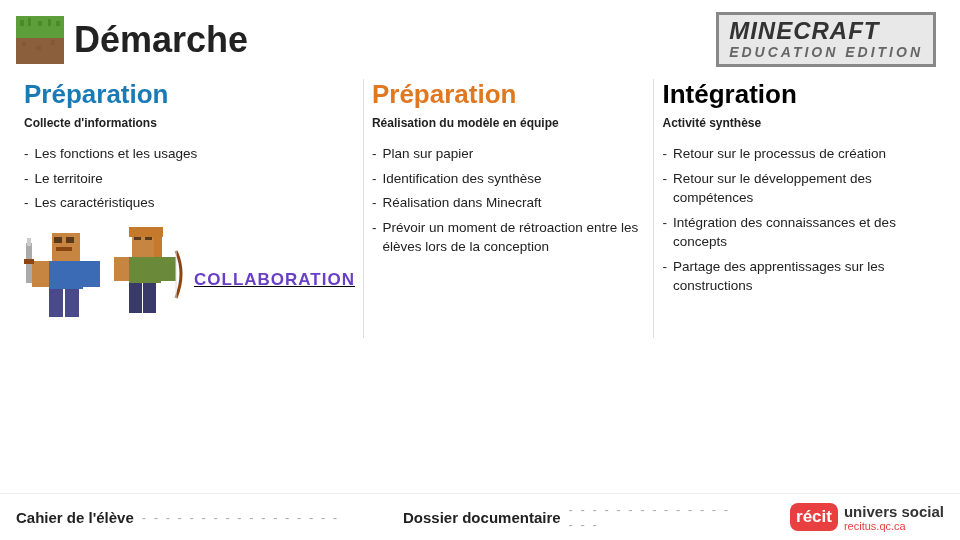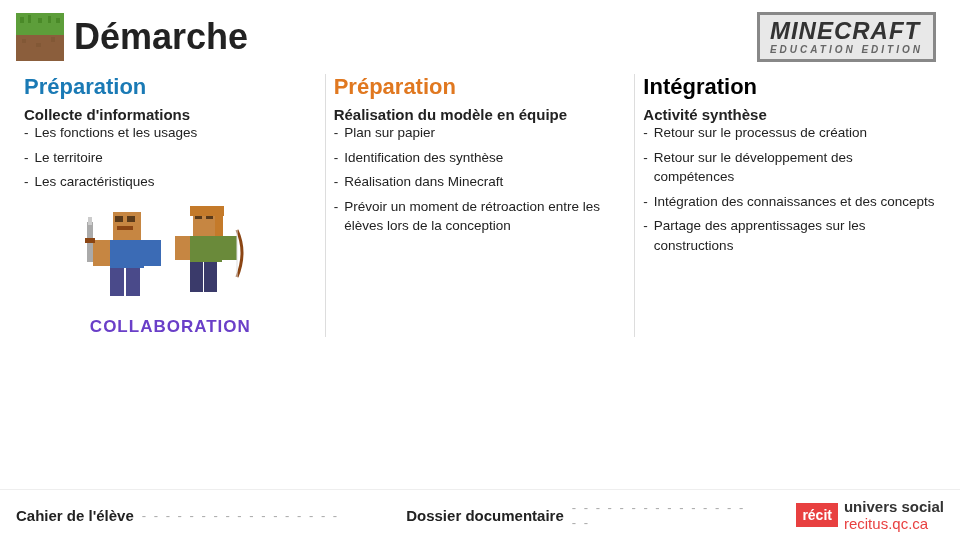--- a/index.html
+++ b/index.html
@@ -82,34 +82,34 @@
       flex: 1;
       padding: 0 8px;
       border-right: 1px solid #ddd;
     }
 
     .col:last-child {
       border-right: none;
     }
 
     .col-title {
-      font-size: 22px;
+      font-size: 26px;
       font-weight: bold;
       margin-bottom: 6px;
     }
 
     .col-title.blue { color: #1a7ab5; }
     .col-title.orange { color: #e07820; }
     .col-title.teal { color: #000000; }
 
     .col-subtitle {
-      font-size: 15px;
+      font-size: 12px;
       font-weight: bold;
       color: #222;
-      margin-bottom: 0;
+      margin-bottom: 14px;
     }
 
     .col-list {
       list-style: none;
       padding: 0;
     }
 
     .col-list li {
       font-size: 13.5px;
       color: #222;
@@ -122,22 +122,23 @@
 
     .col-list li .dash {
       flex-shrink: 0;
       margin-top: 0;
     }
 
     
     .col-image-area {
       margin-top: 10px;
       display: flex;
-      flex-direction: column;
-      align-items: center;
+      flex-direction: row;
+      align-items: center;
+      text-decoration: underline;
     }
 
     .collaboration-label {
       font-size: 17px;
       font-weight: 900;
       color: #6a3fc8;
       letter-spacing: 1px;
       text-transform: uppercase;
       font-family: Arial Black, Arial, sans-serif;
     }
@@ -181,24 +182,24 @@
     .recit-logo {
       display: flex;
       align-items: center;
       gap: 6px;
       margin-left: auto;
     }
 
     .recit-badge {
       background: #e84040;
       color: white;
-      font-size: 14px;
+      font-size: 17px;
       font-weight: bold;
       padding: 4px 6px;
-      border-radius: 0;
+      border-radius: 8px;
     }
 
     
     .mc-logo-box {
       border: 3px solid #888;
       padding: 4px 10px;
       background: #e8e8e8;
       display: inline-block;
     }
 
@@ -206,21 +207,21 @@
       font-size: 24px;
       font-weight: 900;
       color: #333;
       font-family: 'Arial Black', Arial, sans-serif;
       letter-spacing: 1px;
       display: block;
       line-height: 1;
     }
 
     .mc-logo-edu {
-      font-size: 10px;
+      font-size: 14px;
       font-weight: bold;
       color: #666;
       letter-spacing: 3px;
       text-align: center;
       display: block;
       margin-top: 1px;
     }
 
     
     .chars-svg {
@@ -379,18 +380,18 @@
       <span class="footer-dashes">- - - - - - - - - - - - - - - - -</span>
     </div>
     <div class="footer-item">
       <span class="footer-label">Dossier documentaire</span>
       <span class="footer-dashes">- - - - - - - - - - - - - - - - -</span>
     </div>
     <div class="recit-logo">
       <span class="recit-badge">récit</span>
       <div>
         <div style="font-size:15px;color:#333;font-weight:bold;">univers social</div>
-        <div style="font-size:15px;color:#e84040;">recitus.qc.ca</div>
+        <div style="font-size:11px;color:#e84040;">recitus.qc.ca</div>
       </div>
     </div>
   </div>
 
 </div>
 
 </body></html>

